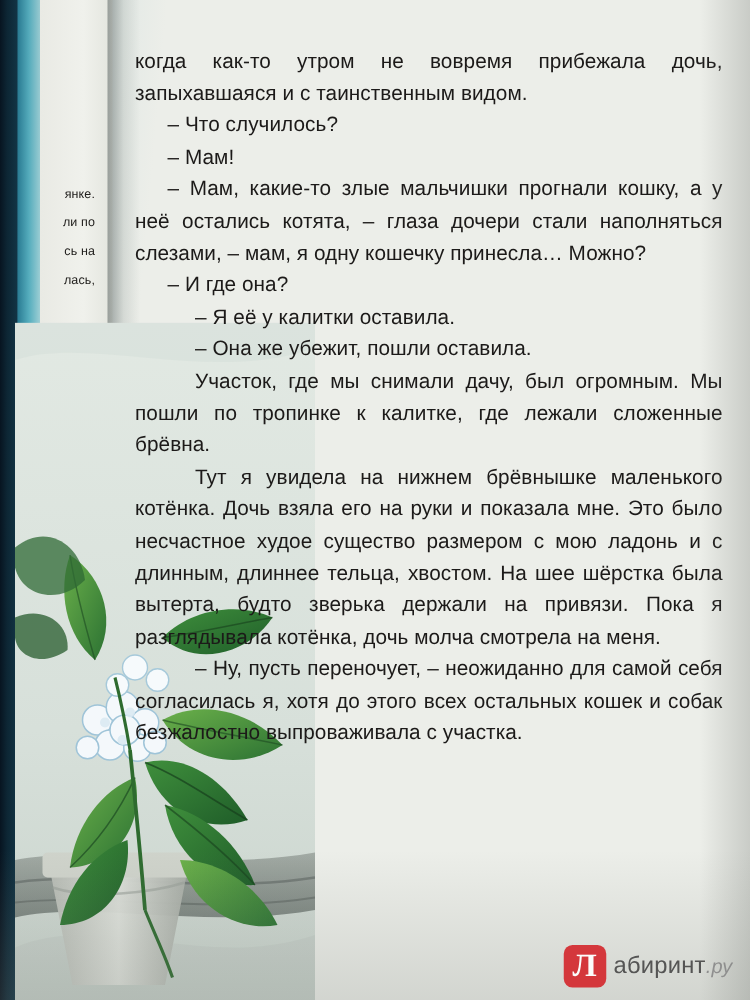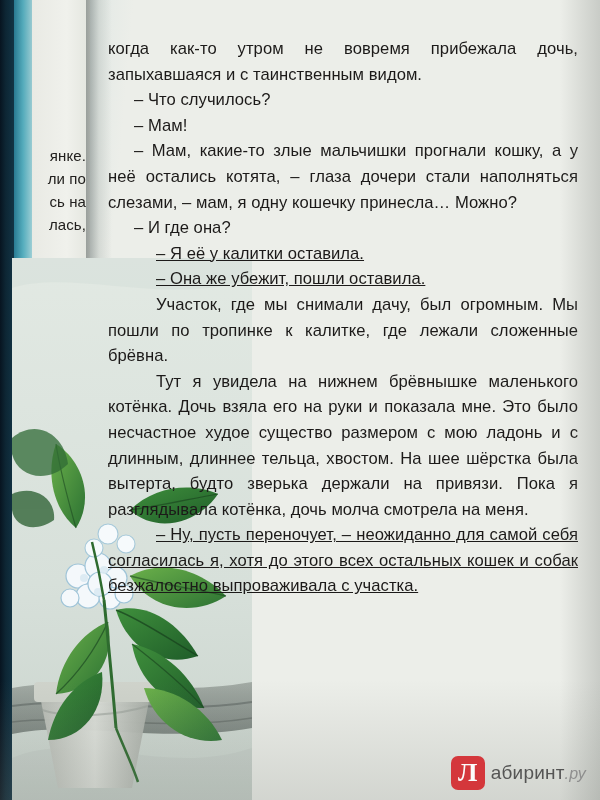--- a/index.html
+++ b/index.html
@@ -48,25 +48,25 @@
   .gutter-shadow {
     position: absolute;
     left: 86px; top: 0;
     width: 26px; height: 800px;
     background: linear-gradient(90deg, rgba(60,70,70,.45) 0%, rgba(120,130,125,.18) 50%, rgba(255,255,255,0) 100%);
   }
 
   
   .left-text {
     position: absolute;
-    left: 24px;
+    left: 14px;
     top: 144px;
     width: 62px;
     font-family: "Liberation Sans", sans-serif;
-    font-size: 15px;
+    font-size: 10px;
     line-height: 23px;
     color: #22201e;
     text-align: right;
     white-space: pre-line;
     letter-spacing: .1px;
   }
 
   
   .illustration {
     position: absolute;
@@ -90,21 +90,21 @@
     line-height: 25.6px;
     text-align: justify;
     letter-spacing: .05px;
   }
   .para {
     margin: 0;
     text-align: justify;
   }
   .para.indent-big { text-indent: 48px; }
   .para.dialog { text-indent: 26px; }
-  .para.dialog2 { text-indent: 48px; text-decoration: underline; }
+  .para.dialog2 { text-indent: 48px; }
 
   
   .bottom-shade {
     position: absolute;
     right: 0; bottom: 0;
     width: 600px; height: 120px;
     background: linear-gradient(0deg, rgba(120,125,118,.22) 0%, rgba(255,255,255,0) 100%);
     pointer-events: none;
   }
   .right-shade {

